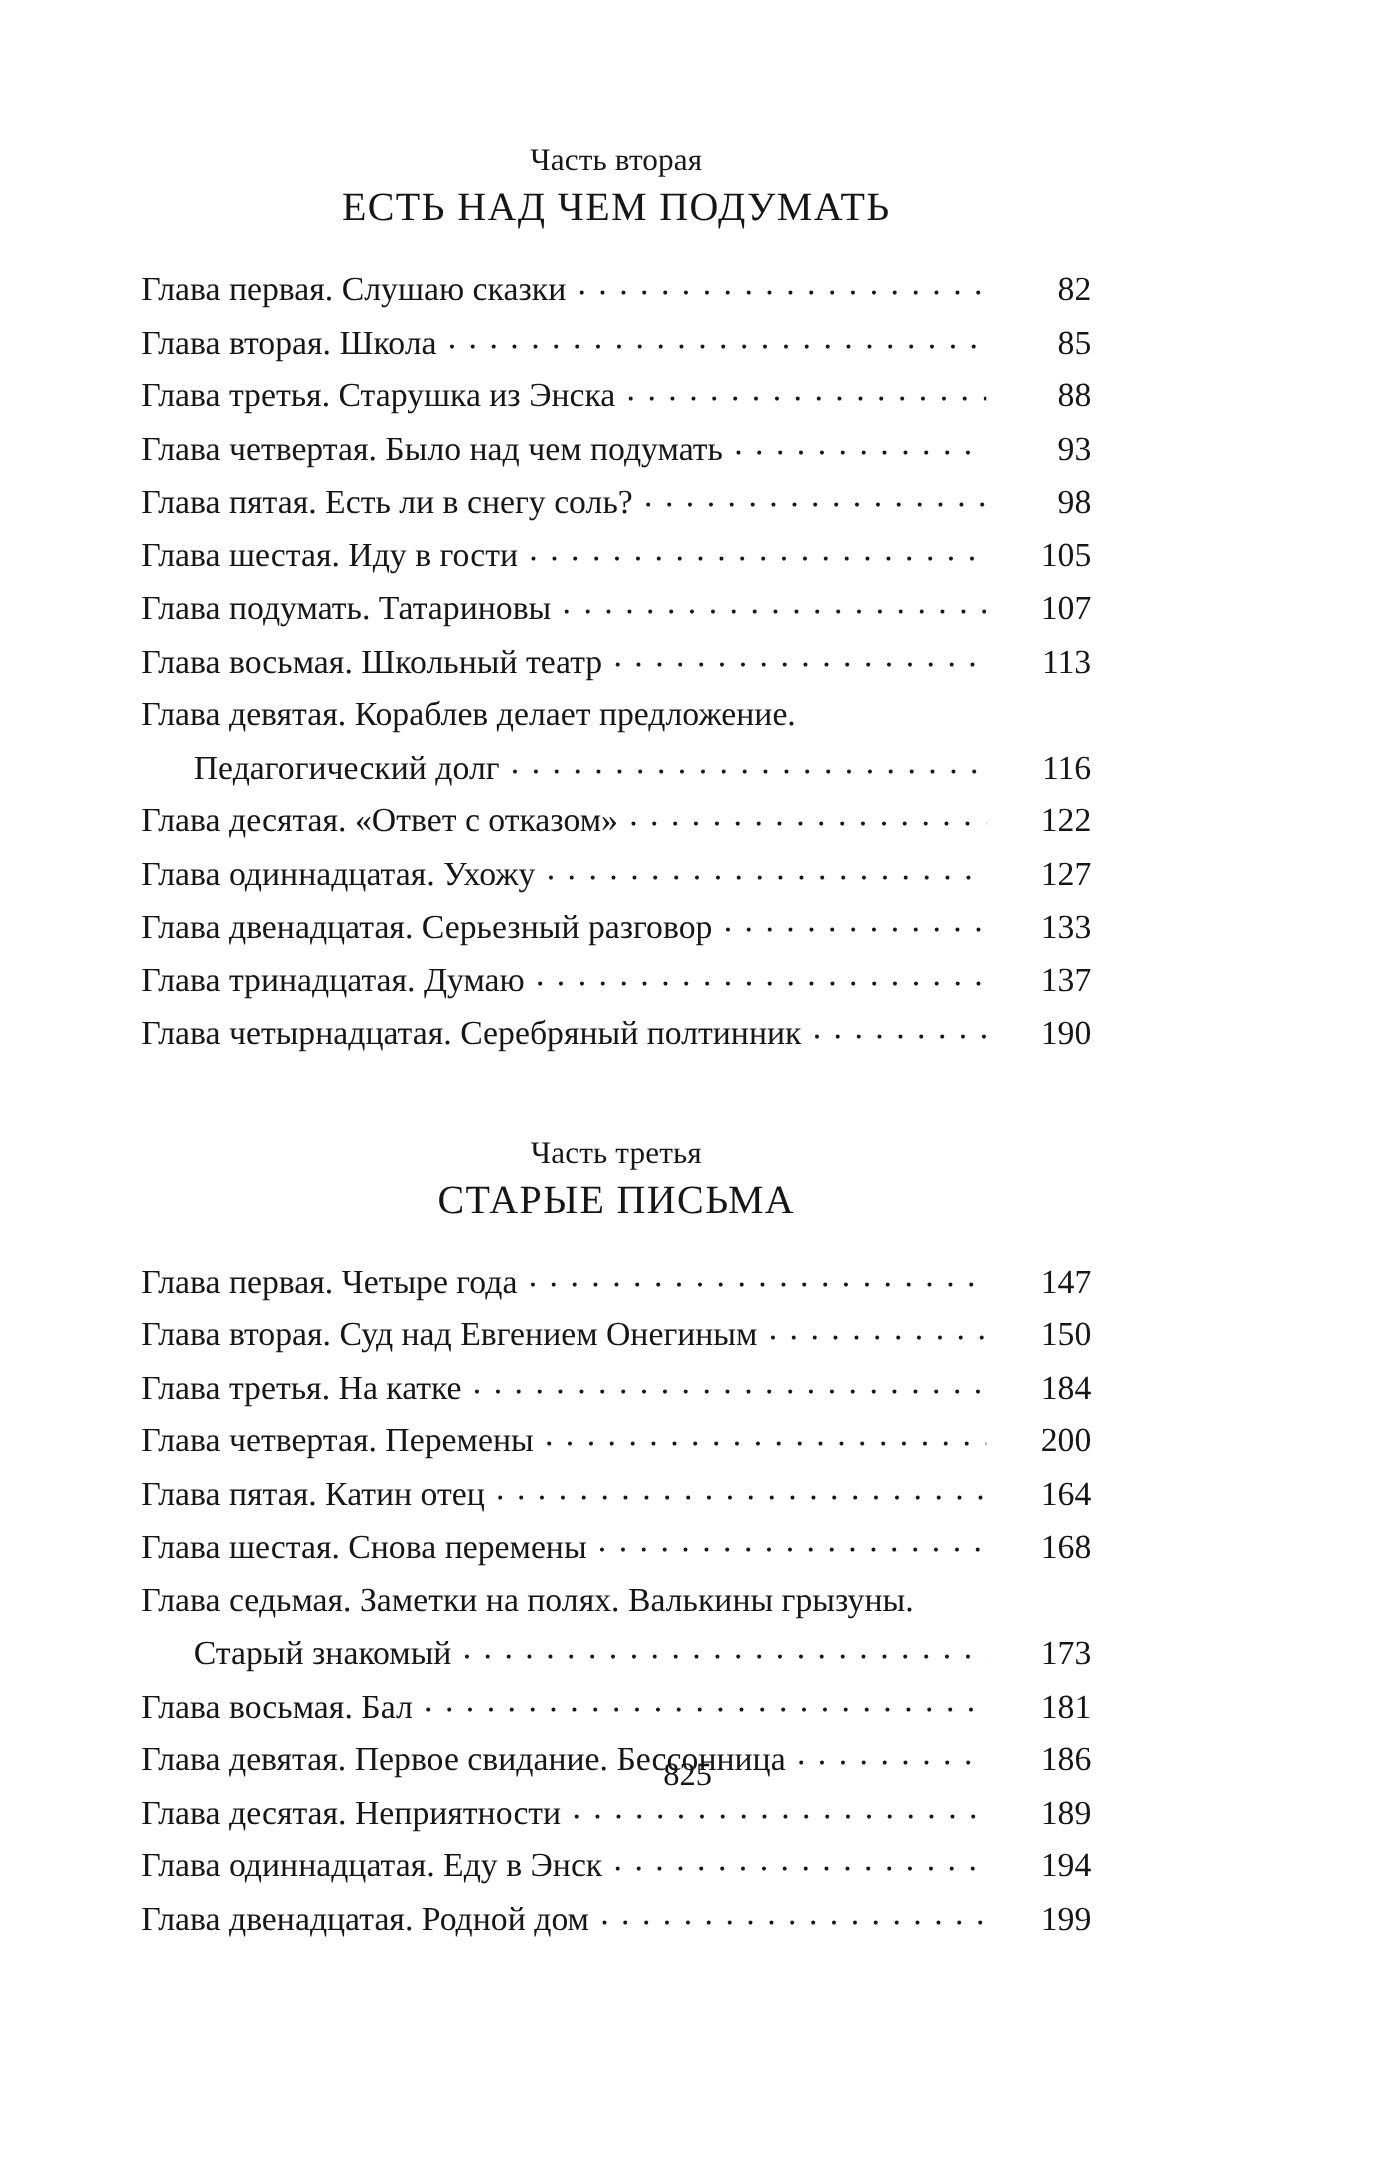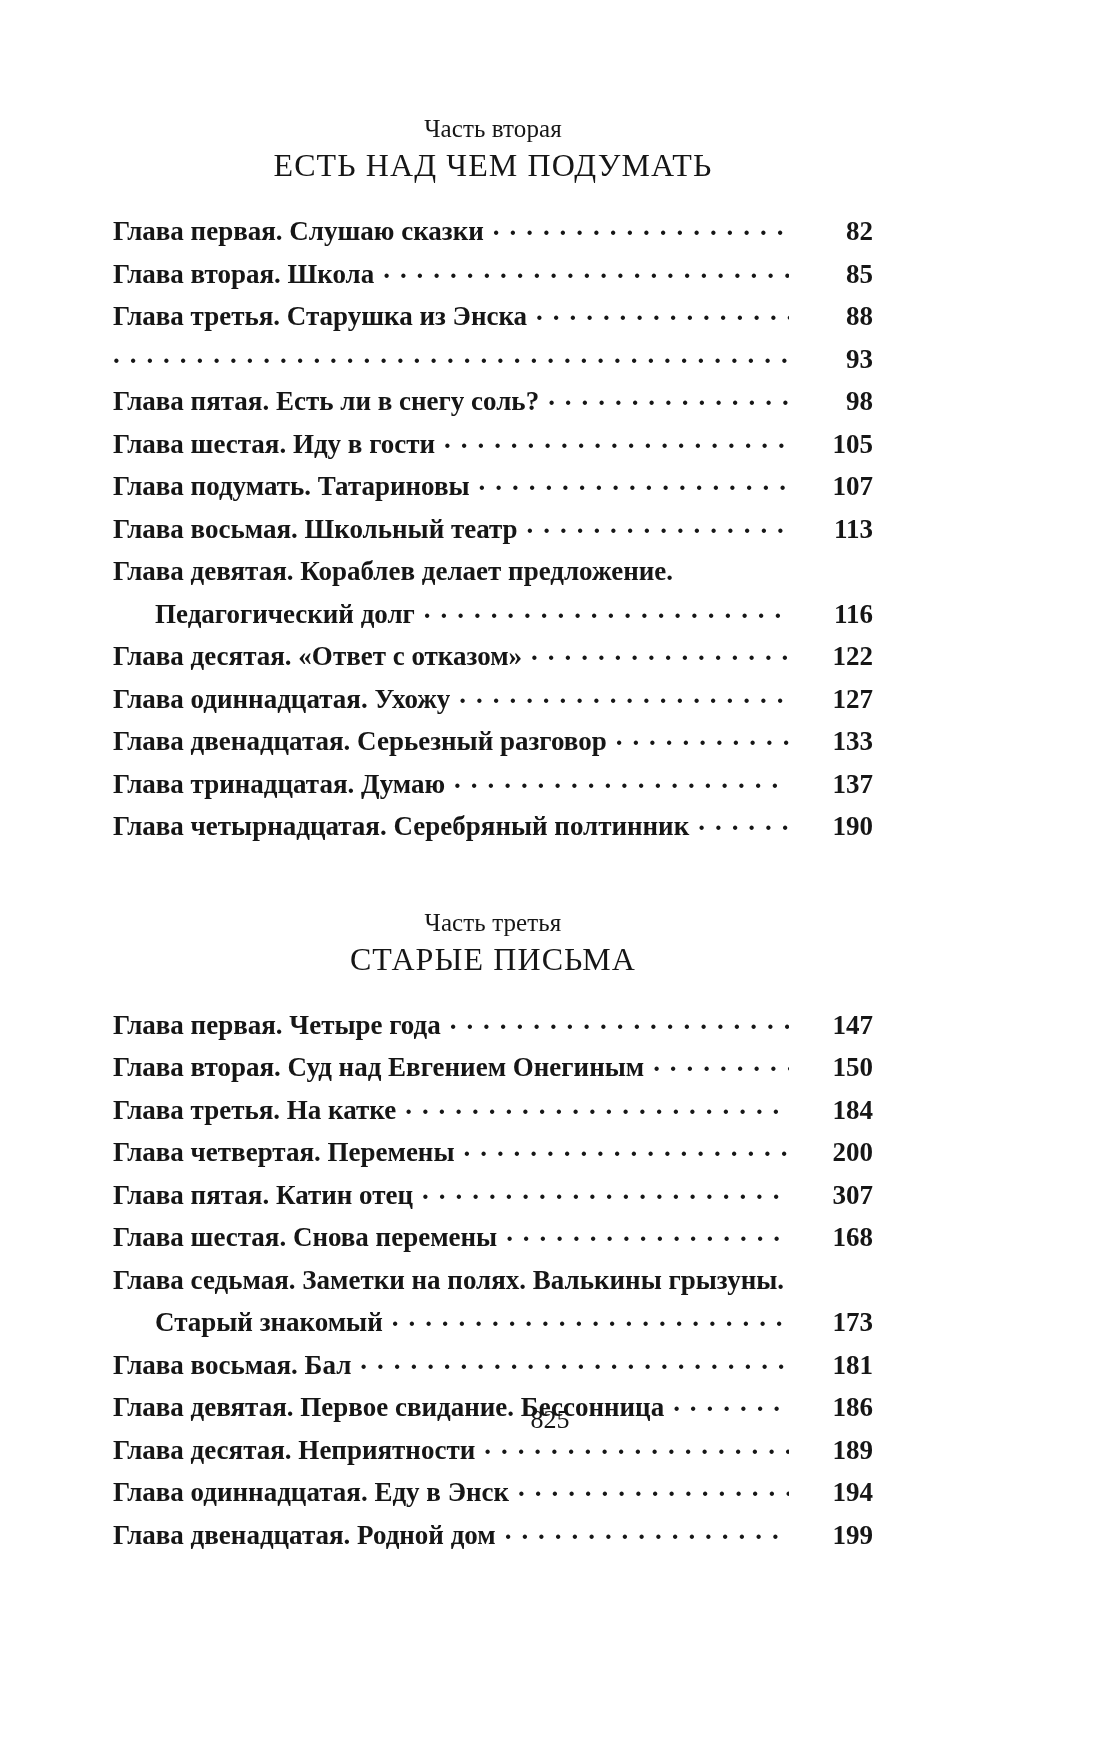--- a/index.html
+++ b/index.html
@@ -64,21 +64,20 @@
     position: relative;
     font-size: 27px;
     line-height: 42.5px;
     white-space: nowrap;
     overflow: hidden;
   }
   .entry-line {
     display: flex;
     align-items: baseline;
     width: 100%;
-    font-weight: bold;
   }
   .entry-title {
     flex: 0 0 auto;
     padding-right: 9px;
     white-space: nowrap;
   }
   .entry-title.indented {
     padding-left: 42px;
   }
   .leader {
@@ -151,20 +150,21 @@
       </li>
       <li class="toc-entry">
         <div class="entry-line">
           <span class="entry-title">Глава третья. Старушка из Энска</span>
           <span class="leader"></span>
           <span class="entry-page">88</span>
         </div>
       </li>
       <li class="toc-entry">
         <div class="entry-line">
+          <span class="entry-title">Глава четвертая. Было над чем подумать</span>
           <span class="leader"></span>
           <span class="entry-page">93</span>
         </div>
       </li>
       <li class="toc-entry">
         <div class="entry-line">
           <span class="entry-title">Глава пятая. Есть ли в снегу соль?</span>
           <span class="leader"></span>
           <span class="entry-page">98</span>
         </div>
@@ -270,21 +270,21 @@
         <div class="entry-line">
           <span class="entry-title">Глава четвертая. Перемены</span>
           <span class="leader"></span>
           <span class="entry-page">200</span>
         </div>
       </li>
       <li class="toc-entry">
         <div class="entry-line">
           <span class="entry-title">Глава пятая. Катин отец</span>
           <span class="leader"></span>
-          <span class="entry-page">307</span>
+          <span class="entry-page">164</span>
         </div>
       </li>
       <li class="toc-entry">
         <div class="entry-line">
           <span class="entry-title">Глава шестая. Снова перемены</span>
           <span class="leader"></span>
           <span class="entry-page">168</span>
         </div>
       </li>
       <li class="toc-entry">

